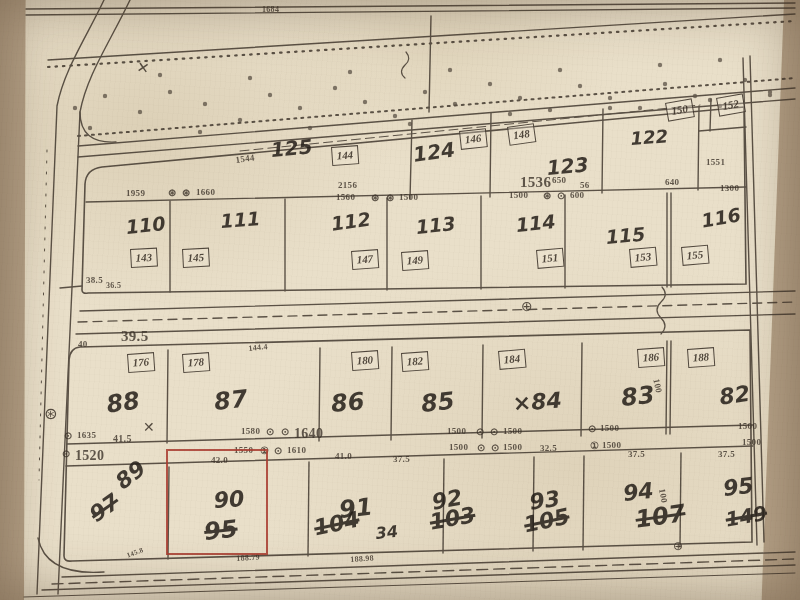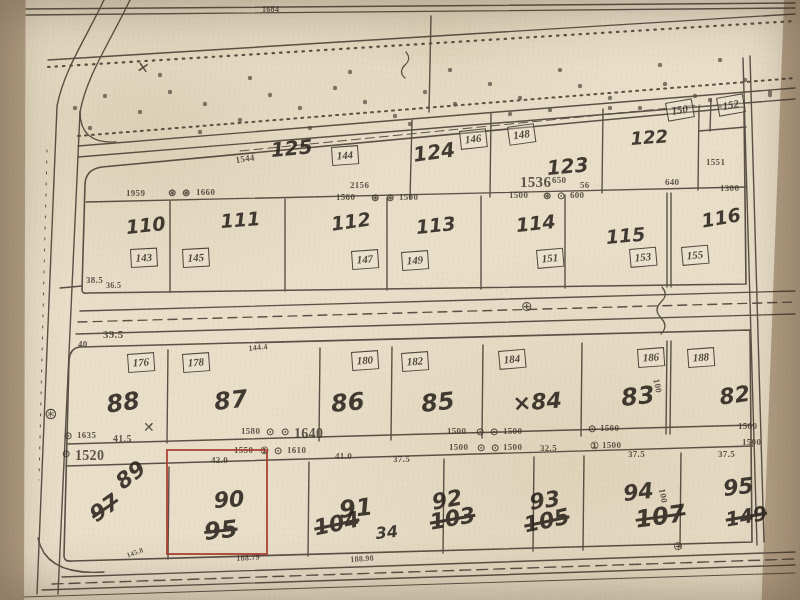--- a/index.html
+++ b/index.html
@@ -200,42 +200,42 @@
       <div class="lbl boxed" style="left: 681px; top: 247px; font-size: 11px; transform: rotate(-5deg);">155</div>
       <div class="lbl boxed" style="left: 127px; top: 354px; font-size: 11px; transform: rotate(-4deg);">176</div>
       <div class="lbl boxed" style="left: 182px; top: 354px; font-size: 11px; transform: rotate(-4deg);">178</div>
       <div class="lbl boxed" style="left: 351px; top: 352px; font-size: 11px; transform: rotate(-4deg);">180</div>
       <div class="lbl boxed" style="left: 401px; top: 353px; font-size: 11px; transform: rotate(-4deg);">182</div>
       <div class="lbl boxed" style="left: 498px; top: 351px; font-size: 11px; transform: rotate(-5deg);">184</div>
       <div class="lbl boxed" style="left: 637px; top: 349px; font-size: 11px; transform: rotate(-4deg);">186</div>
       <div class="lbl boxed" style="left: 687px; top: 349px; font-size: 11px; transform: rotate(-4deg);">188</div>
       <div class="lbl meas" style="left: 262px; top: 6px; font-size: 8px;">1684</div>
       <div class="lbl meas" style="left: 235px; top: 156px; font-size: 9px; transform: rotate(-8deg);">1544</div>
-      <div class="lbl meas" style="left: 350px; top: 181px; font-size: 9px; text-align: center;">2156</div>
+      <div class="lbl meas" style="left: 338px; top: 181px; font-size: 9px; text-align: center;">2156</div>
       <div class="lbl meas" style="left: 520px; top: 175px; font-size: 15px;">1536</div>
       <div class="lbl meas" style="left: 552px; top: 176px; font-size: 9px;">650</div>
       <div class="lbl meas" style="left: 580px; top: 181px; font-size: 9px;">56</div>
       <div class="lbl meas" style="left: 665px; top: 178px; font-size: 9px;">640</div>
       <div class="lbl meas" style="left: 706px; top: 158px; font-size: 9px;">1551</div>
       <div class="lbl meas" style="left: 720px; top: 184px; font-size: 9px;">1300</div>
       <div class="lbl meas" style="left: 126px; top: 189px; font-size: 9px;">1959</div>
       <div class="lbl meas" style="left: 168px; top: 188px; font-size: 10px;">⊛</div>
       <div class="lbl meas" style="left: 182px; top: 188px; font-size: 10px;">⊛</div>
       <div class="lbl meas" style="left: 196px; top: 188px; font-size: 9px;">1660</div>
       <div class="lbl meas" style="left: 336px; top: 193px; font-size: 9px;">1560</div>
       <div class="lbl meas" style="left: 371px; top: 193px; font-size: 10px;">⊛</div>
       <div class="lbl meas" style="left: 386px; top: 193px; font-size: 10px;">⊛</div>
       <div class="lbl meas" style="left: 399px; top: 193px; font-size: 9px;">1500</div>
       <div class="lbl meas" style="left: 509px; top: 191px; font-size: 9px;">1500</div>
       <div class="lbl meas" style="left: 543px; top: 191px; font-size: 10px;">⊛</div>
       <div class="lbl meas" style="left: 557px; top: 191px; font-size: 10px;">⊙</div>
       <div class="lbl meas" style="left: 570px; top: 191px; font-size: 9px;">600</div>
       <div class="lbl meas" style="left: 86px; top: 276px; font-size: 9px;">38.5</div>
       <div class="lbl meas" style="left: 106px; top: 282px; font-size: 8px;">36.5</div>
-      <div class="lbl meas" style="left: 103px; top: 329px; font-size: 11px;">39.5</div>
+      <div class="lbl meas" style="left: 121px; top: 329px; font-size: 15px;">39.5</div>
       <div class="lbl meas" style="left: 78px; top: 340px; font-size: 9px;">40</div>
       <div class="lbl meas" style="left: 248px; top: 345px; font-size: 8px; transform: rotate(-6deg);">144.4</div>
       <div class="lbl meas" style="left: 64px; top: 431px; font-size: 10px;">⊙</div>
       <div class="lbl meas" style="left: 77px; top: 431px; font-size: 9px;">1635</div>
       <div class="lbl meas" style="left: 113px; top: 434px; font-size: 10px;">41.5</div>
       <div class="lbl meas" style="left: 241px; top: 427px; font-size: 9px;">1580</div>
       <div class="lbl meas" style="left: 266px; top: 427px; font-size: 10px;">⊙</div>
       <div class="lbl meas" style="left: 281px; top: 427px; font-size: 10px;">⊙</div>
       <div class="lbl meas" style="left: 294px; top: 427px; font-size: 14px;">1640</div>
       <div class="lbl meas" style="left: 447px; top: 427px; font-size: 9px;">1500</div>

